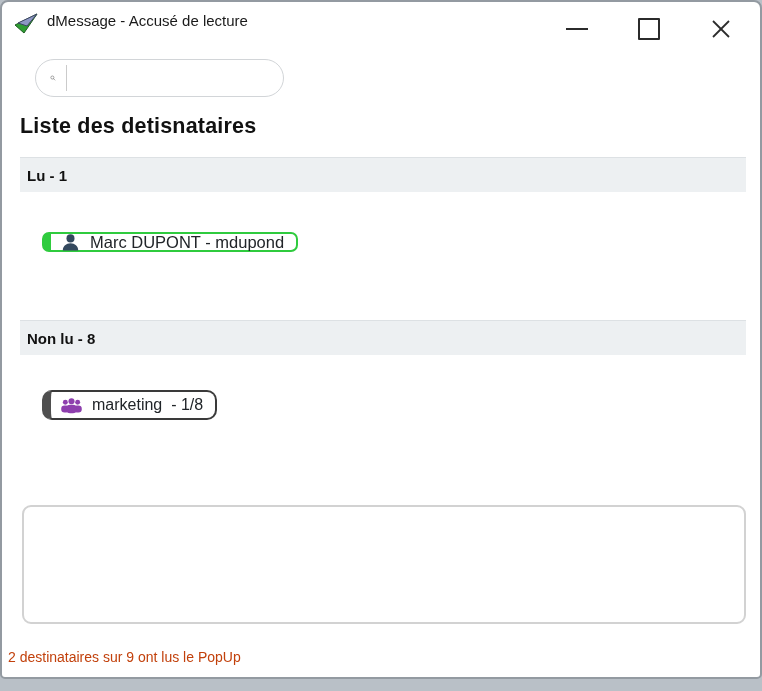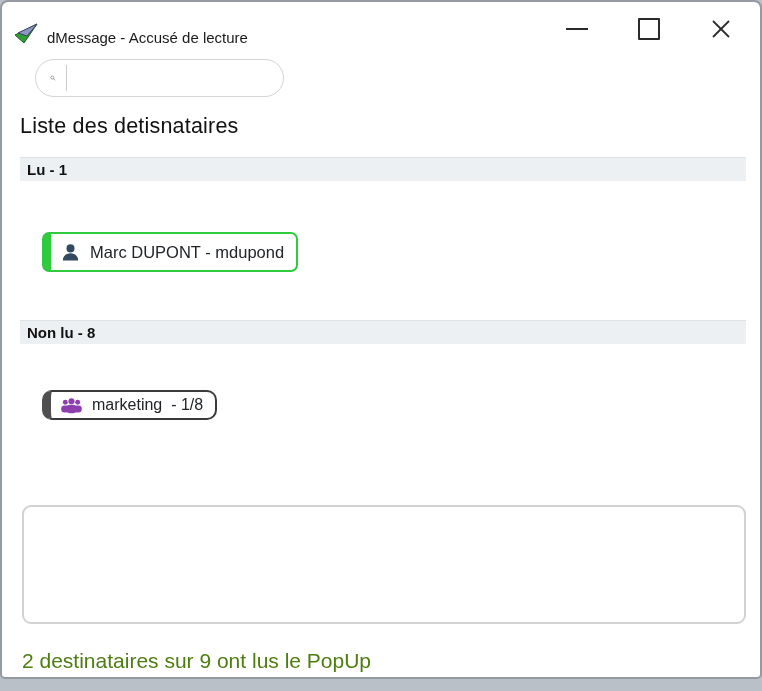--- a/index.html
+++ b/index.html
@@ -14,21 +14,21 @@
     position: absolute; left: 0; top: 0;
     width: 762px; height: 679px;
     box-sizing: border-box;
     background: #ffffff;
     border: 2px solid var(--window-border, #939aa1);
     border-radius: 8px 8px 5px 5px;
   }
   
   .titlebar {
     position: absolute; left: 12px; top: 10px; right: 10px; height: 34px;
-    display: flex; align-items: flex-end;
+    display: flex; align-items: flex-start;
   }
   .app-icon { width: 24px; height: 24px; display: inline-flex; margin-right: 9px; }
   .title { font-size: 15px; color: #1a1a1a; }
   .controls {
     position: absolute; right: 6px; top: 0;
     display: flex; gap: 26px; align-items: center; height: 34px;
   }
   .ctrl {
     width: 46px; height: 34px;
     background: transparent; border: none; padding: 0; margin: 0;
@@ -45,45 +45,45 @@
     background: #fff;
   }
   .search-divider { width: 1px; height: 26px; background: #cbcbcb; }
   .searchbox input {
     flex: 1; border: none; outline: none; height: 28px;
     font-size: 16px; font-family: inherit; background: transparent; padding: 0;
   }
   
   h1.page-title {
     position: absolute; left: 18px; top: 112px; margin: 0;
-    font-size: 21.5px; font-weight: 400; color: #111; letter-spacing: 0.2px;
+    font-size: 21.5px; font-weight: 700; color: #111; letter-spacing: 0.2px;
   }
   
   .section-bar {
-    position: absolute; left: 18px; width: 726px; height: 24px;
+    position: absolute; left: 18px; width: 726px; height: 35px;
     box-sizing: border-box;
     background: var(--section-bg, #edf0f2);
     border-top: 1px solid #dde1e4;
     display: flex; align-items: center; padding-left: 7px;
     font-size: 15px; font-weight: 700; color: #111;
   }
   .bar-read { top: 155px; }
   .bar-unread { top: 318px; }
   
   .recipient {
     position: absolute; left: 40px;
     display: inline-flex; align-items: center; gap: 9px;
     box-sizing: border-box; background: #fff;
     padding: 0 12px 0 9px;
     font-size: 16.5px; color: #212529;
     cursor: default;
   }
   .item-label { white-space: pre; }
   .item-read {
-    top: 230px; height: 40px;
+    top: 230px; height: 20px;
     border: 2px solid var(--accent-read, #2fcb3e);
     border-left: 9px solid var(--accent-read, #2fcb3e);
     border-radius: 7px;
   }
   .item-unread {
     top: 388px; height: 30px;
     border: 2px solid #3a3a3a;
     border-left: 9px solid var(--accent-unread, #4f4f4f);
     border-radius: 10px;
     font-size: 16px;
@@ -91,22 +91,22 @@
   
   .comment-box {
     position: absolute; left: 20px; top: 503px;
     width: 724px; height: 119px; box-sizing: border-box;
     border: 2px solid #d2d2d2; border-radius: 9px;
     resize: none; outline: none; background: #fff;
     font-family: inherit; font-size: 15px; padding: 8px;
   }
   
   .status {
-    position: absolute; left: 20px; top: 647px;
-    font-size: 21px; color: #4d7c0f;
+    position: absolute; left: 6px; top: 647px;
+    font-size: 14px; color: #c2410c;
   }
 </style>
 </head>
 <body style="background: rgb(185, 192, 199);">
 
 <div class="window">
 
   <div class="titlebar">
     <span class="app-icon">
       <svg viewBox="0 0 24 24" width="24" height="24">

